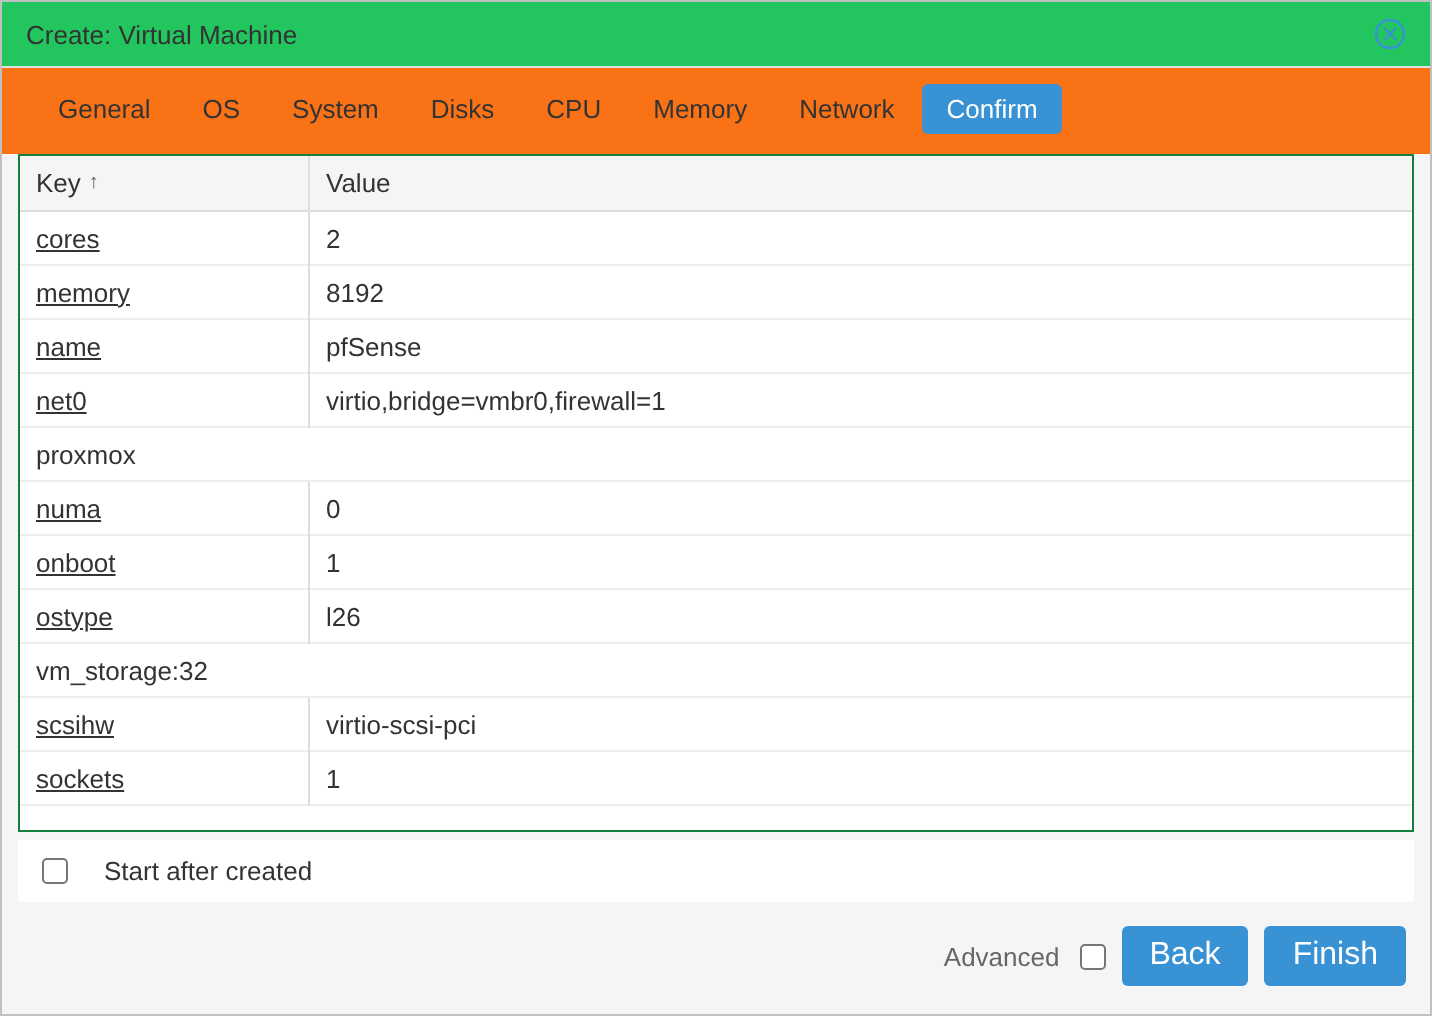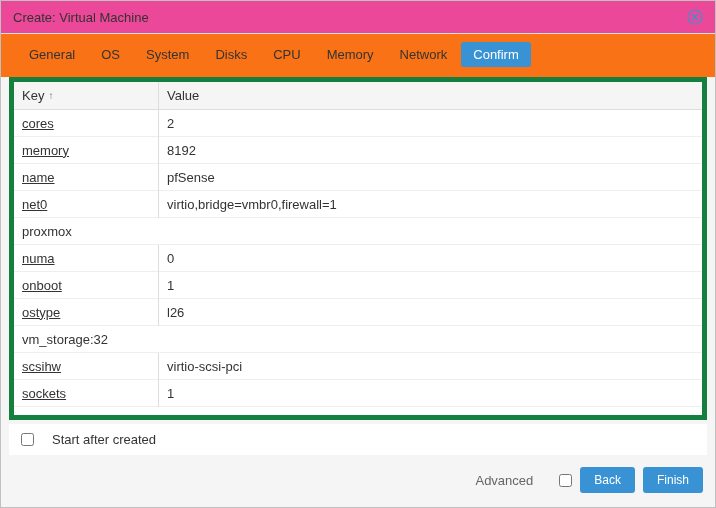--- a/index.html
+++ b/index.html
@@ -1,35 +1,35 @@
 <!DOCTYPE html>
 <html><head>
 <meta charset="utf-8">
 <style>
 * { box-sizing: border-box; margin: 0; padding: 0; }
 body { font-family: "Helvetica Neue", Arial, sans-serif; font-size: 13px; background: #fff; width: 716px; height: 508px; overflow: hidden; color: #333; }
 .dialog { border: 1px solid #c0c0c0; width: 716px; height: 508px; display: flex; flex-direction: column; background: #f5f5f5; }
-.header { display: flex; align-items: center; justify-content: space-between; padding: 8px 12px; background: #ec4899; border-bottom: 1px solid #e0e0e0; }
+.header { display: flex; align-items: center; justify-content: space-between; padding: 8px 12px; background: #22c55e; border-bottom: 1px solid #e0e0e0; }
 .close-icon { width: 16px; height: 16px; cursor: pointer; }
 .tabs { display: flex; gap: 2px; padding: 8px 16px 10px; background: #f97316; }
 .tab { padding: 5px 12px; font-size: 13px; color: #333; cursor: pointer; border-radius: 3px; }
 .tab.active { background: #3892d4; color: #fff; }
-.content { flex: 1; background: #fff; margin: 0 8px 4px; border: 5px solid #15803d; display: flex; flex-direction: column; overflow: hidden; }
+.content { flex: 1; background: #fff; margin: 0 8px 4px; border: 1px solid #15803d; display: flex; flex-direction: column; overflow: hidden; }
 .grid-header { display: flex; background: #f5f5f5; border-bottom: 1px solid #ddd; height: 28px; }
 .col-key, .col-val { padding: 6px 8px; display: flex; align-items: center; gap: 4px; }
 .col-key { width: 145px; border-right: 1px solid #ddd; }
 .col-val { flex: 1; }
 .grid-body { flex: 1; overflow-y: scroll; }
 .row { display: flex; border-bottom: 1px solid #eee; height: 27px; align-items: center; }
 .row .col-key { color: #333; text-decoration: underline; }
 .row .col-val { color: #333; white-space: nowrap; overflow: hidden; text-overflow: ellipsis; }
 .checkbox-row { display: flex; align-items: center; gap: 18px; padding: 8px 12px; background: #fff; margin: 0 8px; }
 .footer { display: flex; justify-content: flex-end; align-items: center; gap: 8px; padding: 12px 12px 14px; background: #f5f5f5; }
-.btn { background: #3892d4; color: #fff; border: none; padding: 6px 14px; font-size: 12px; border-radius: 3px; cursor: pointer; }
-.label-advanced { color: #666; margin-right: 18px; }
+.btn { background: #3892d4; color: #fff; border: none; padding: 6px 14px; font-size: 16px; border-radius: 3px; cursor: pointer; }
+.label-advanced { color: #666; margin-right: 2px; }
 input[type="checkbox"] { width: 13px; height: 13px; cursor: pointer; }
 .sort-arrow { font-size: 10px; color: #666; }
 </style>
 </head>
 <body>
 
 <div class="dialog">
   <div class="header">
     <span>Create: Virtual Machine</span>
     <span class="close-icon">

